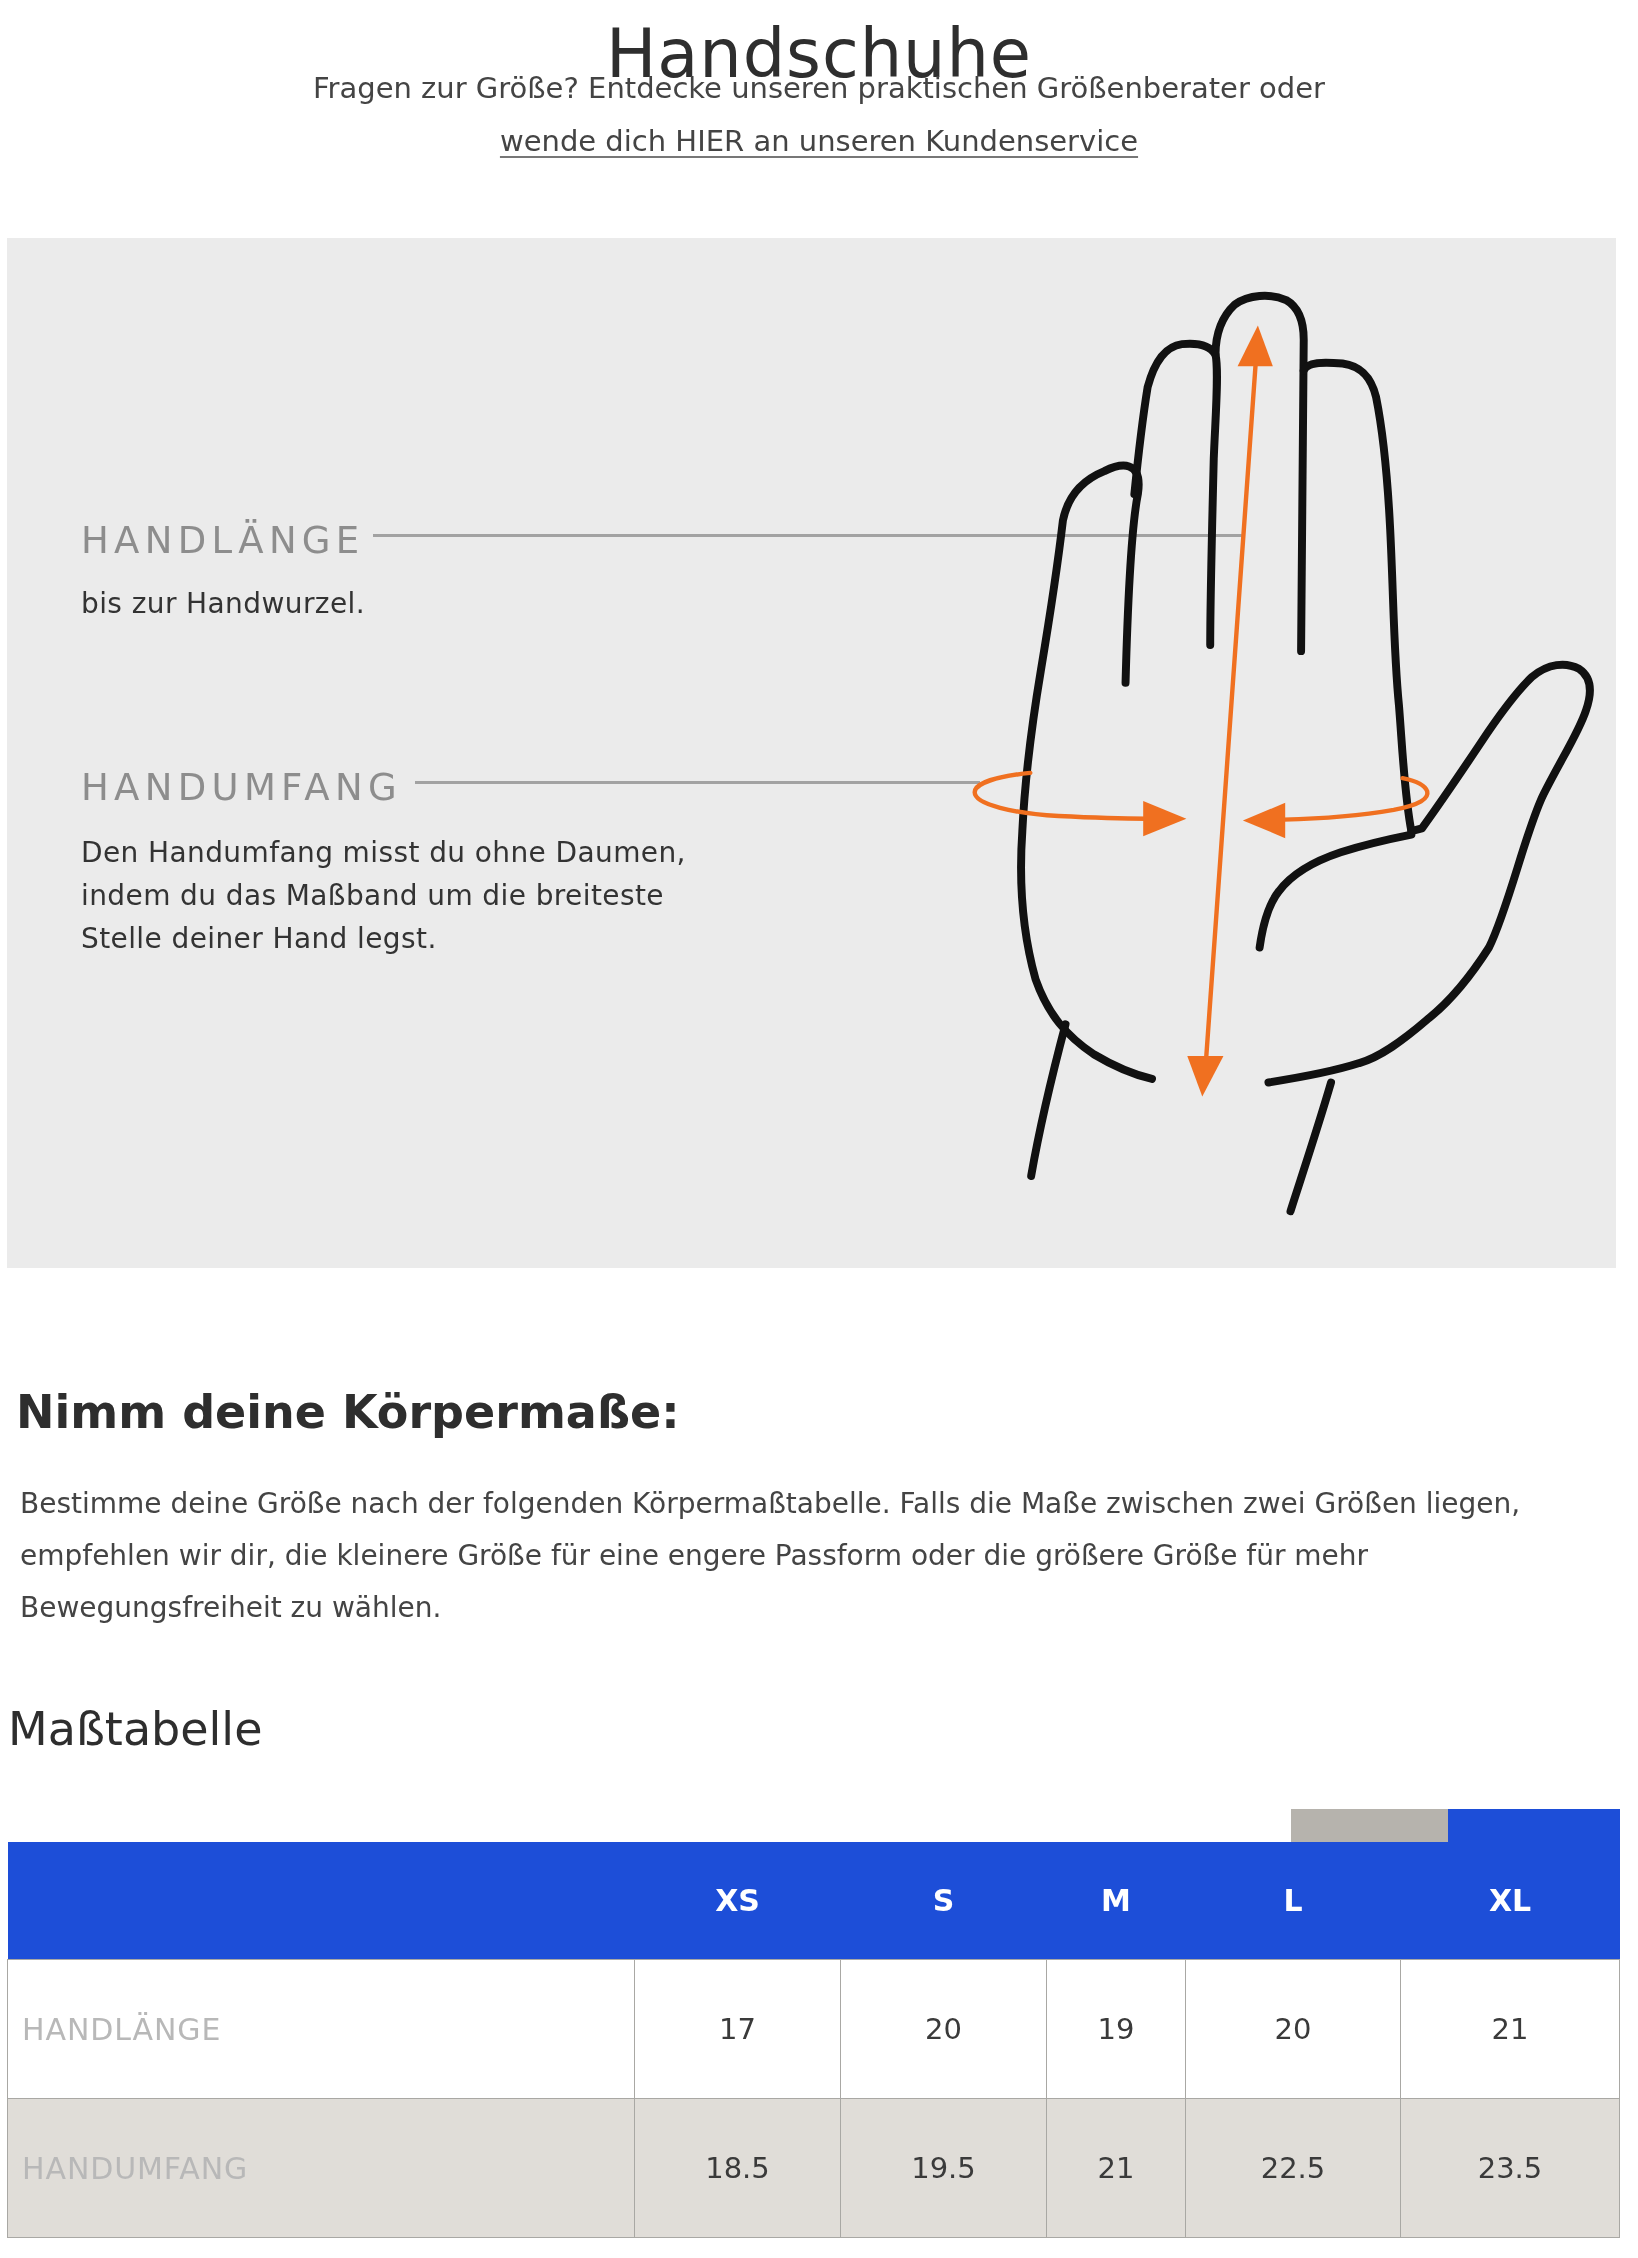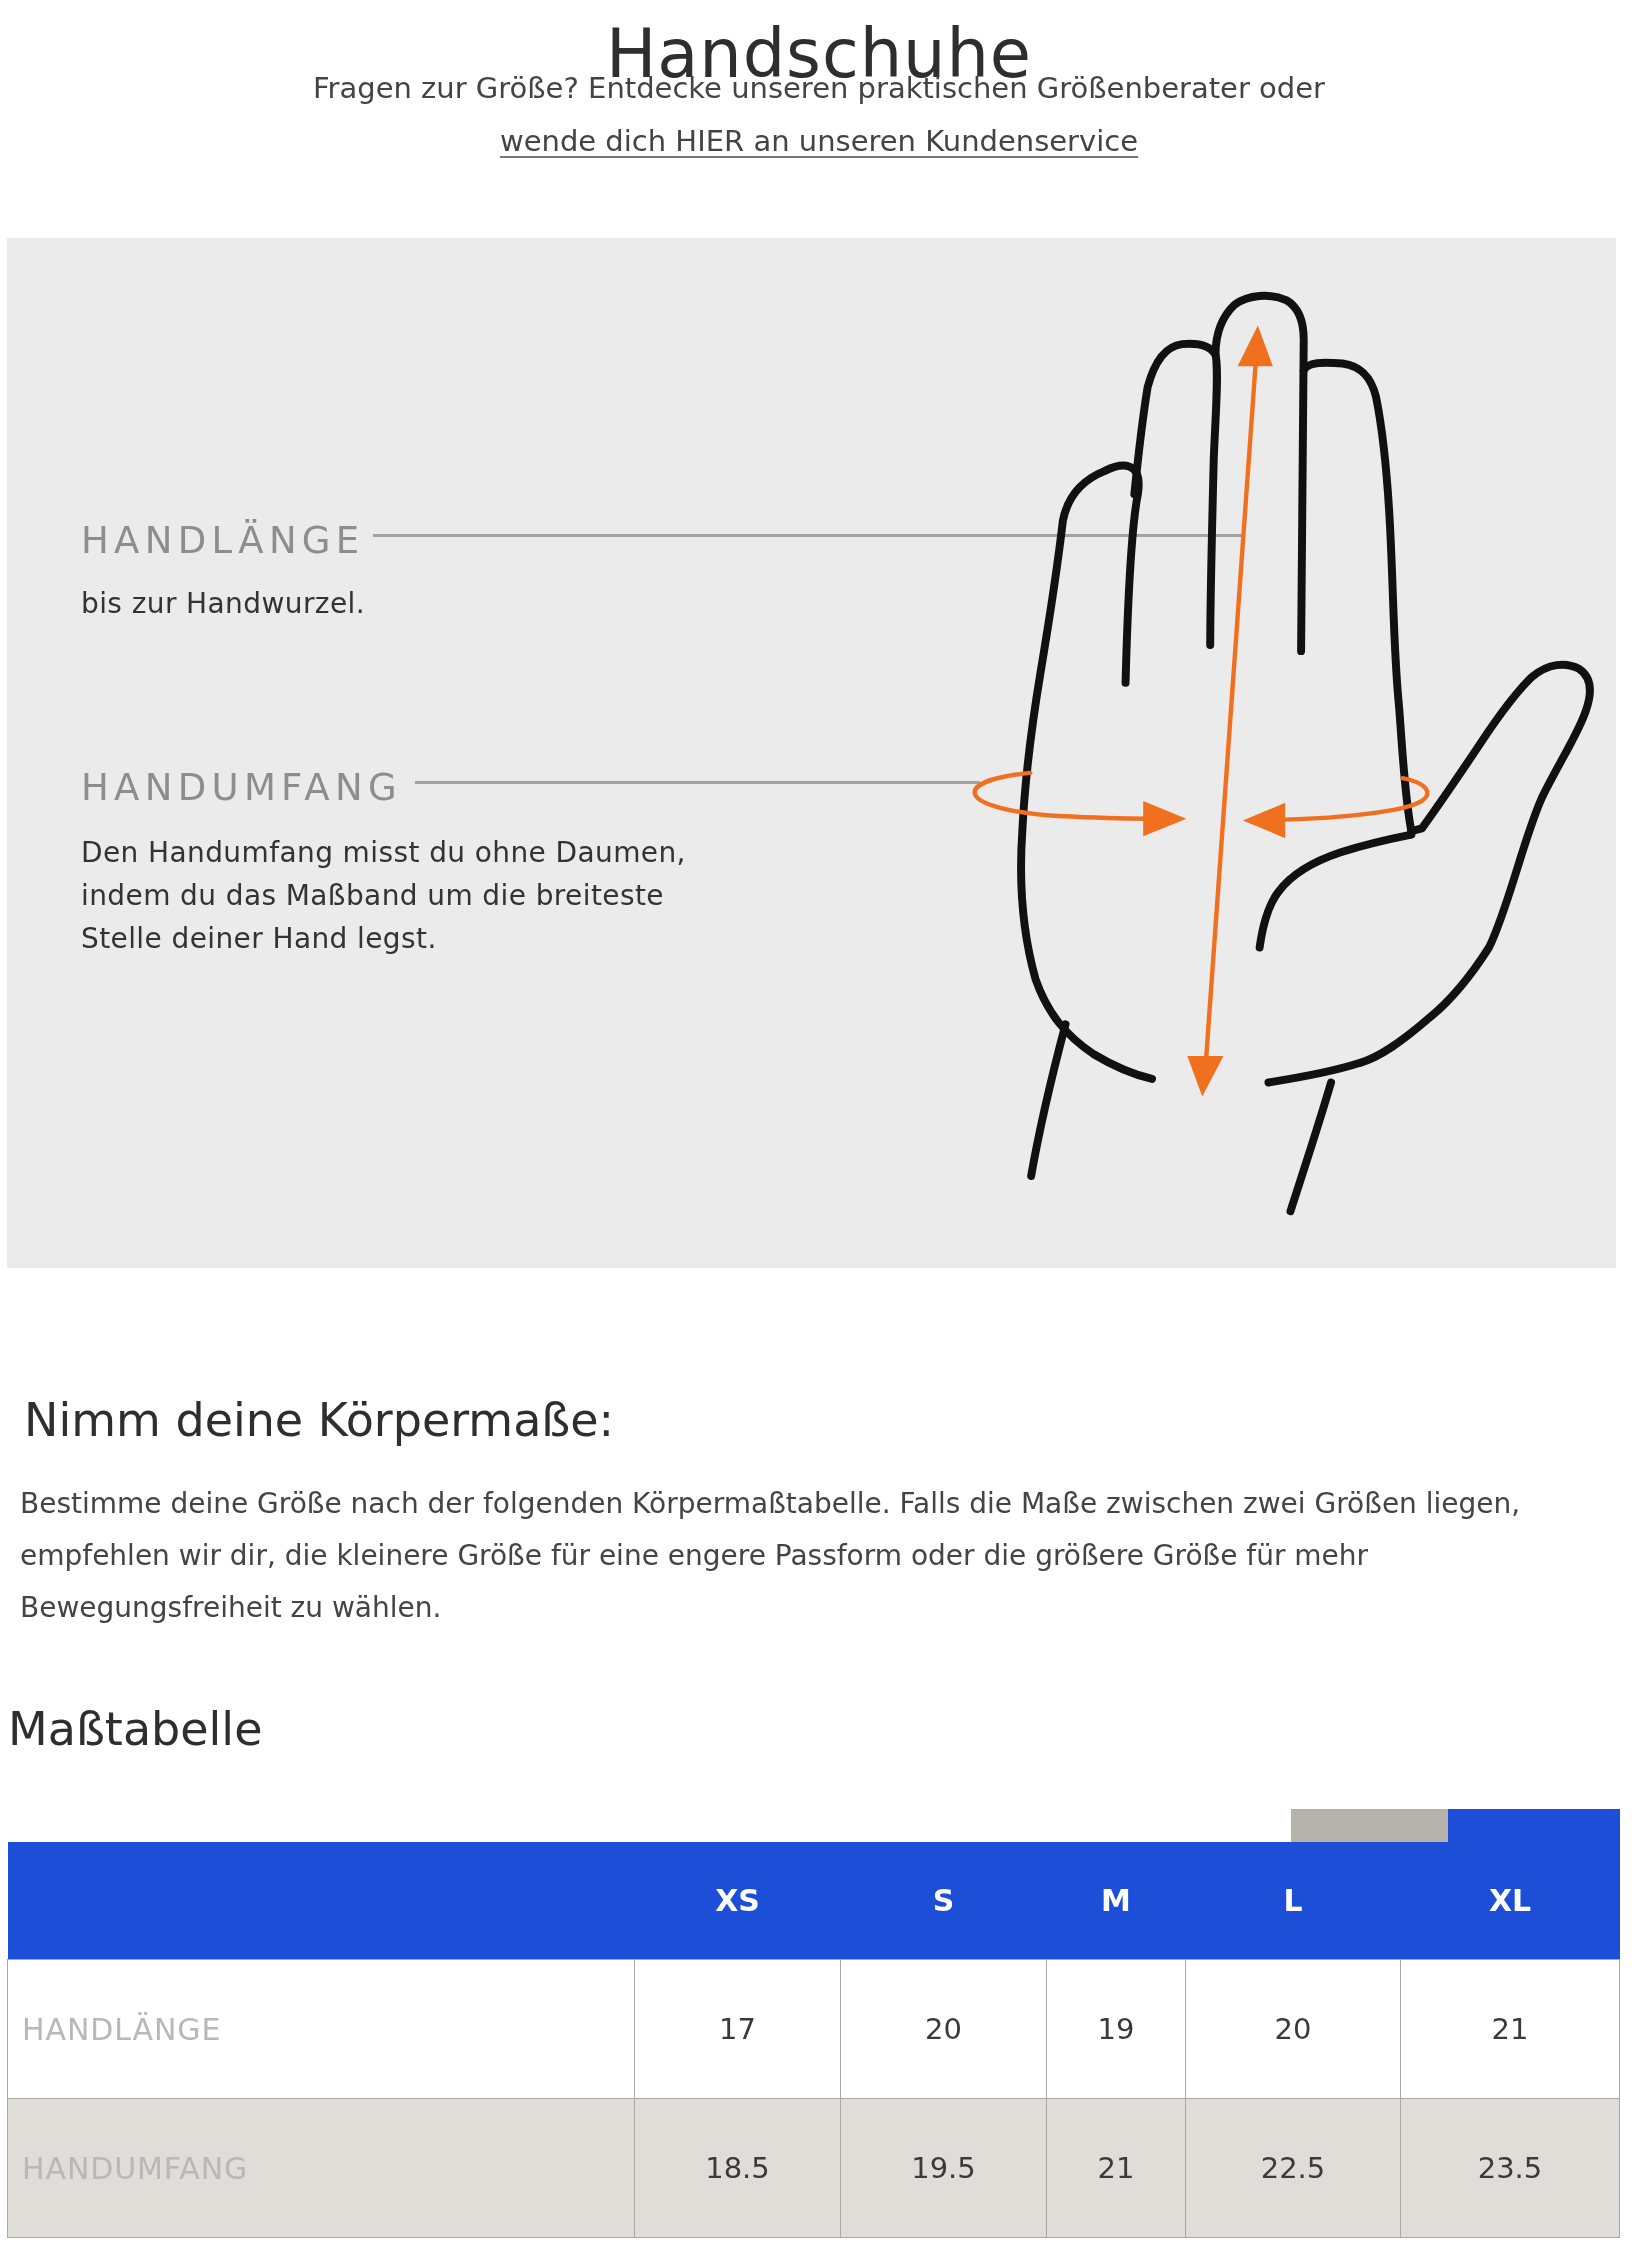--- a/index.html
+++ b/index.html
@@ -93,21 +93,21 @@
     </g>
     <g fill="#f07020">
       <polygon points="1426,369 1403,415 1443,415"></polygon>
       <polygon points="1363,1243 1346,1197 1387,1197"></polygon>
       <polygon points="1345,928 1296,908 1296,948"></polygon>
       <polygon points="1409,930 1457,910 1457,950"></polygon>
     </g>
   </svg>
 </div>
 
-<h2 id="section-title" class="abs" style="margin:16px; font-weight:400;">Nimm deine Körpermaße:</h2>
+<h2 id="section-title" class="abs" style="margin:8px; font-weight:700;">Nimm deine Körpermaße:</h2>
 <p id="section-text" class="abs" style="margin:12px;">Bestimme deine Größe nach der folgenden Körpermaßtabelle. Falls die Maße zwischen zwei Größen liegen, empfehlen wir dir, die kleinere Größe für eine engere Passform oder die größere Größe für mehr Bewegungsfreiheit zu wählen.</p>
 
 <h2 id="table-title" class="abs" style="margin:0; font-weight:400;">Maßtabelle</h2>
 
 <div id="tab-cm" class="abs unit-tab">
   <span>cm</span>
 </div>
 <div id="tab-inch" class="abs unit-tab">
   <span>inch</span>
 </div>

